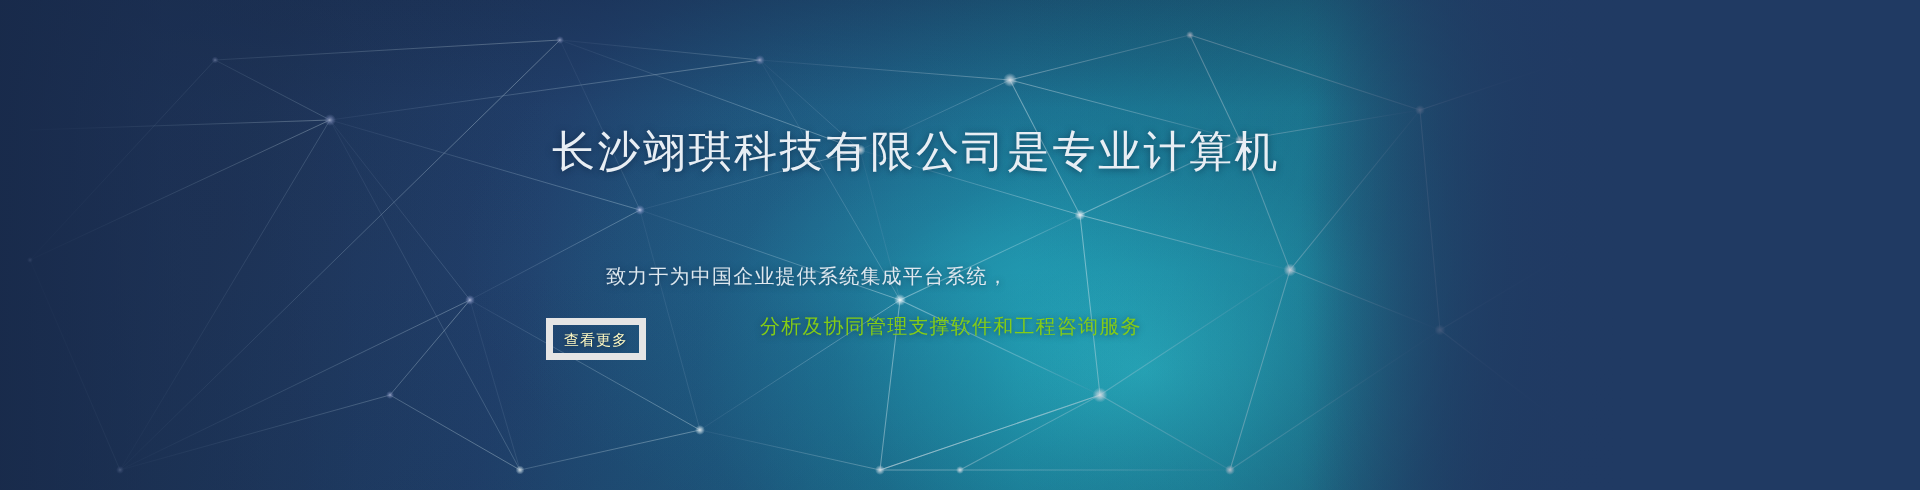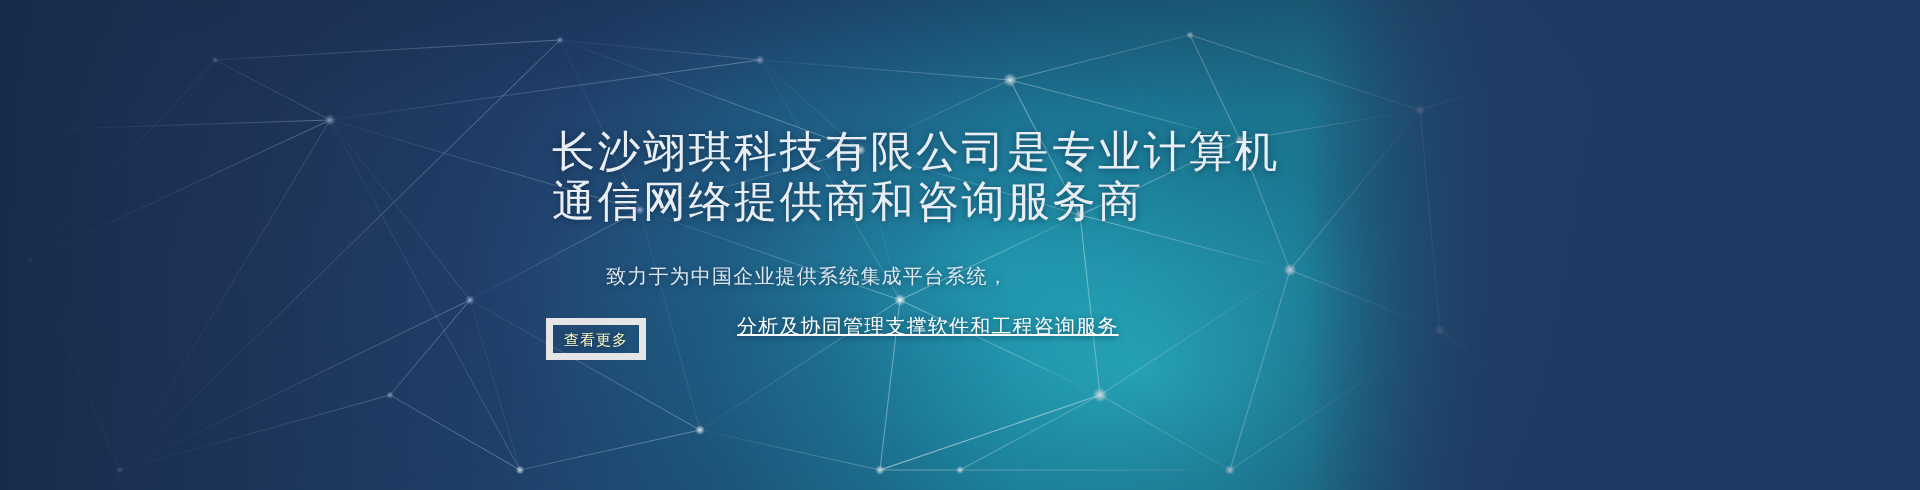--- a/index.html
+++ b/index.html
@@ -140,29 +140,28 @@
     color: #dfe8ef;
     font-size: 20px;
     line-height: 26px;
     letter-spacing: 1.2px;
     text-shadow: 0 1px 6px rgba(8,24,48,0.5);
     white-space: nowrap;
     margin-left: 28px;
   }
   .sub2 {
     position: absolute;
-    left: 737px;
+    left: 760px;
     top: 313px;
-    color: #ffffff;
+    color: #84cc16;
     font-size: 20px;
     line-height: 26px;
     letter-spacing: 1.2px;
     text-shadow: 0 1px 6px rgba(8,24,48,0.5);
     white-space: nowrap;
-    text-decoration: underline;
   }
 
   .cta {
     position: absolute;
     left: 546px;
     top: 318px;
     width: 100px;
     height: 42px;
     box-sizing: border-box;
     border: 7px solid #e5e5e5;
@@ -273,21 +272,20 @@
     </div>
 
     <div class="layer-vignette"></div>
     <div class="layer-rightfade"></div>
   </div>
 
   <div class="copy">
 
     <div class="headline">
       <span class="hl-line">长沙翊琪科技有限公司是专业计算机</span>
-      <span class="hl-line">通信网络提供商和咨询服务商</span>
     </div>
 
     <div class="sub1">致力于为中国企业提供系统集成平台系统，</div>
 
     <div class="sub2">分析及协同管理支撑软件和工程咨询服务</div>
 
     <button class="cta">查看更多</button>
 
   </div>
 </div>

